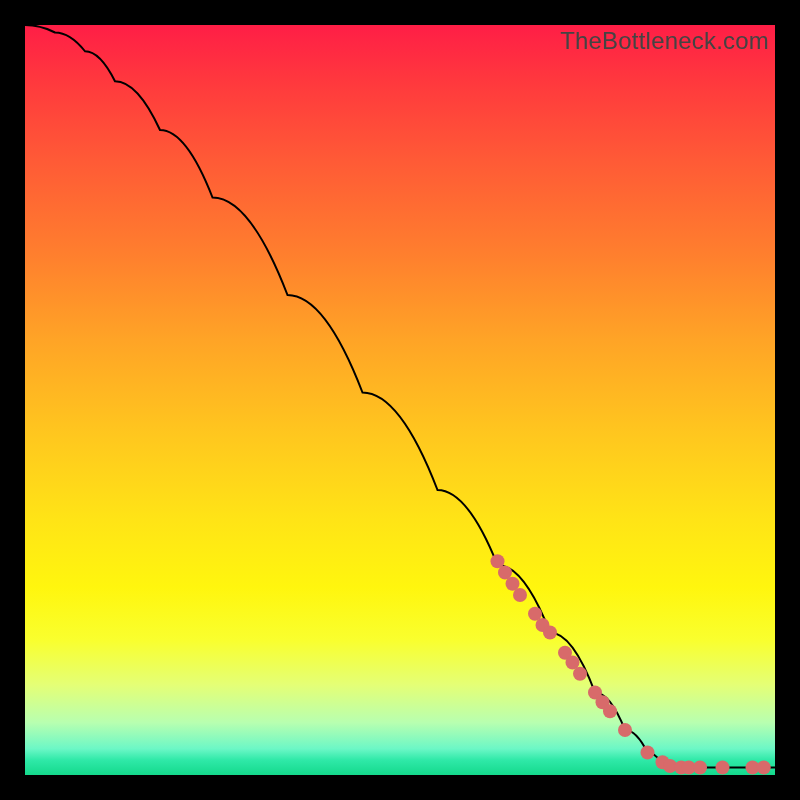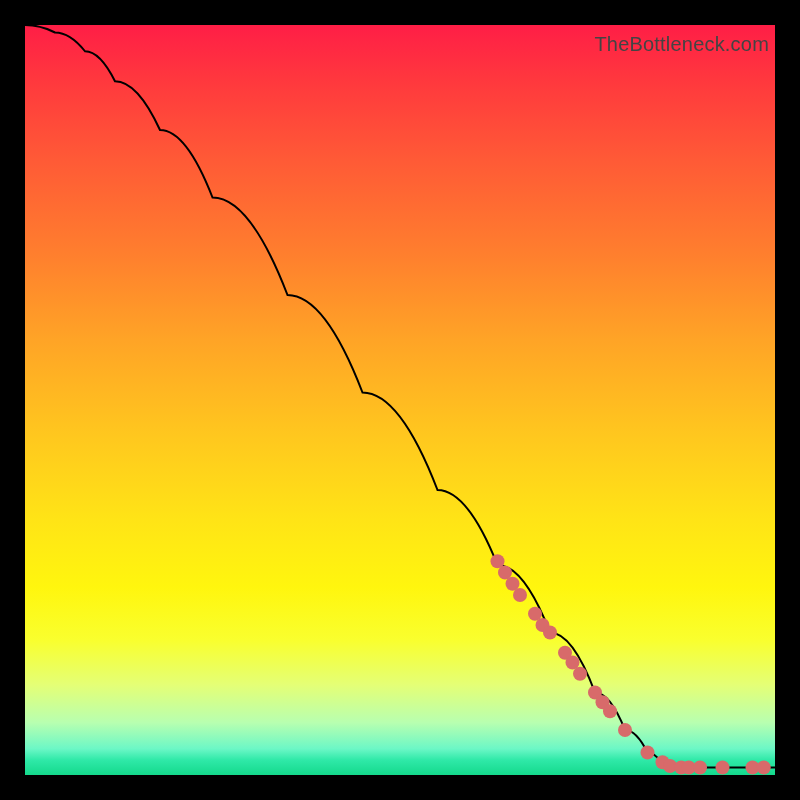--- a/index.html
+++ b/index.html
@@ -44,24 +44,24 @@
   }
   .plot {
     position: absolute;
     left: 0;
     top: 0;
     width: 750px;
     height: 750px;
   }
   .watermark {
     position: absolute;
-    top: 8px;
+    top: 2px;
     right: 6px;
     color: #444;
-    font-size: 20px;
+    font-size: 24px;
     font-weight: 500;
     letter-spacing: 0.2px;
     user-select: none;
   }
 </style>
 </head>
 <body>
 
 <div class="frame">
   <div class="gradient"></div>

